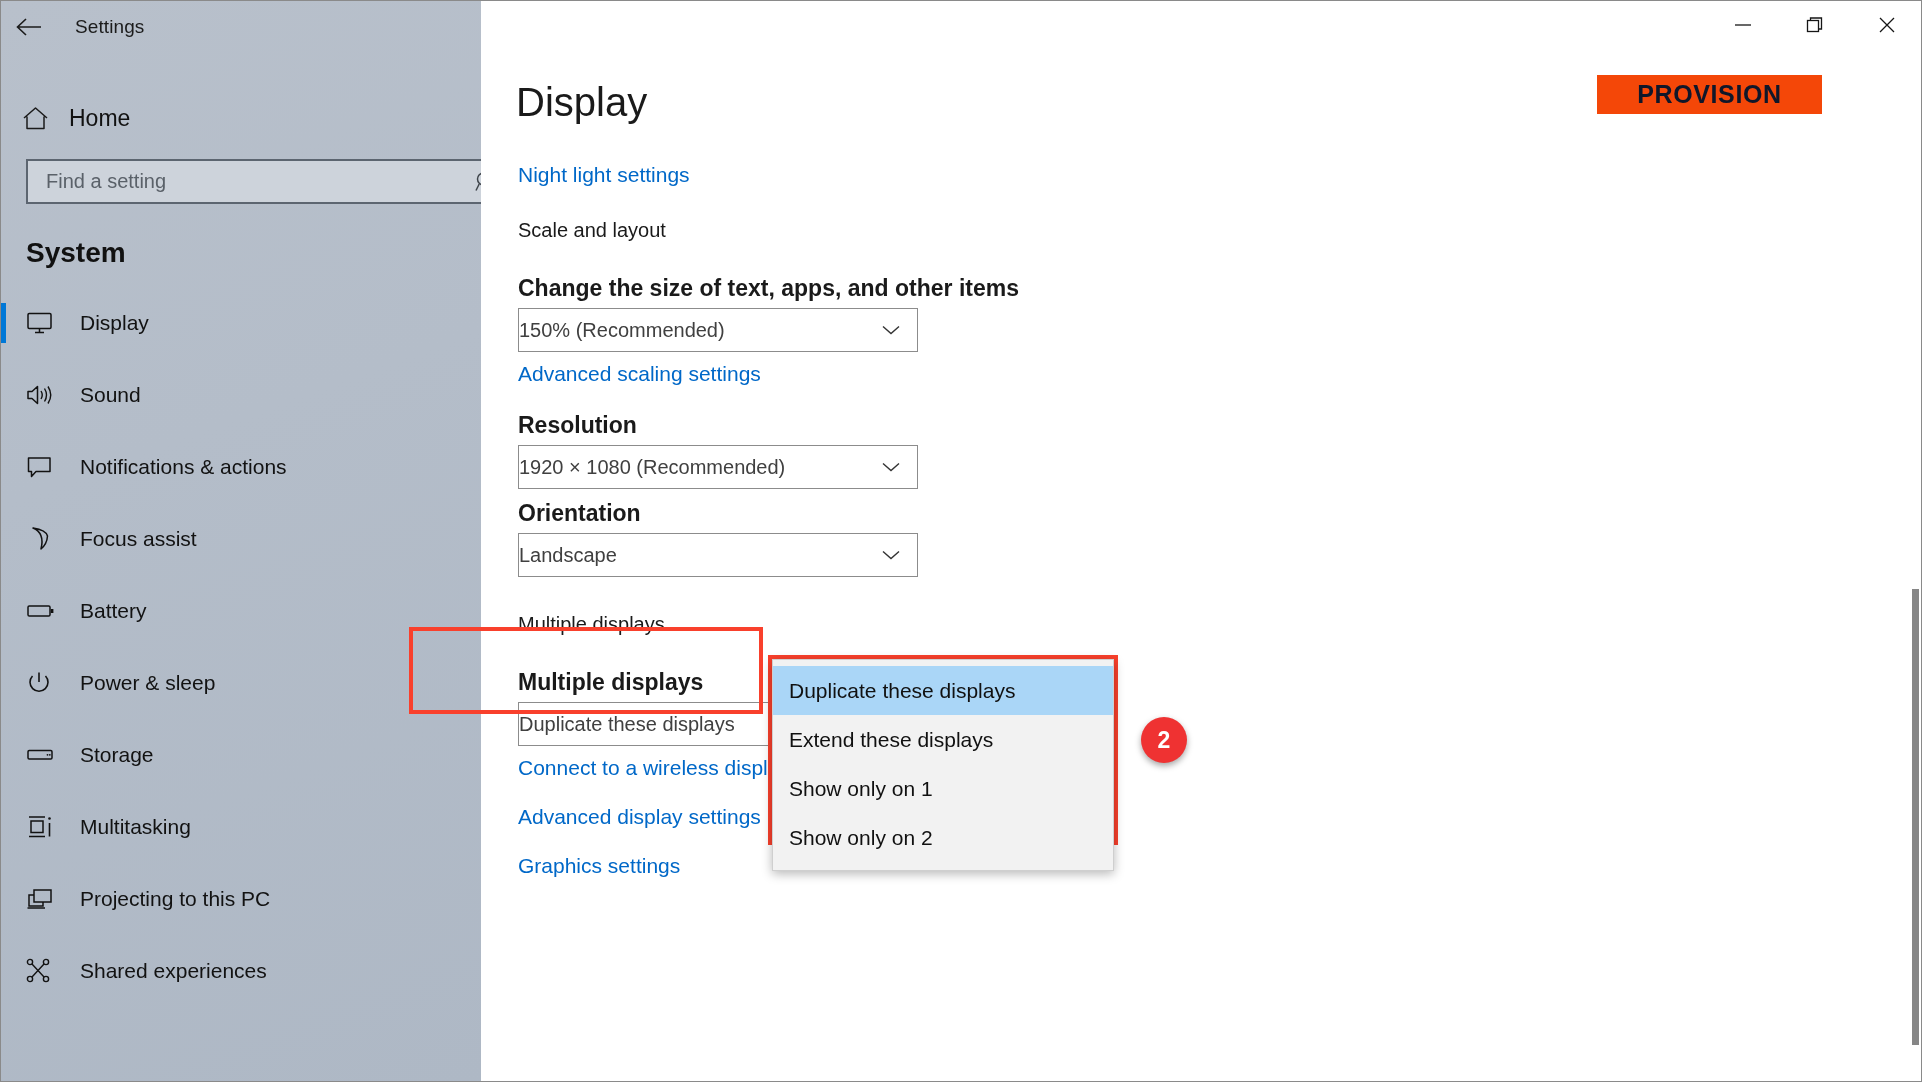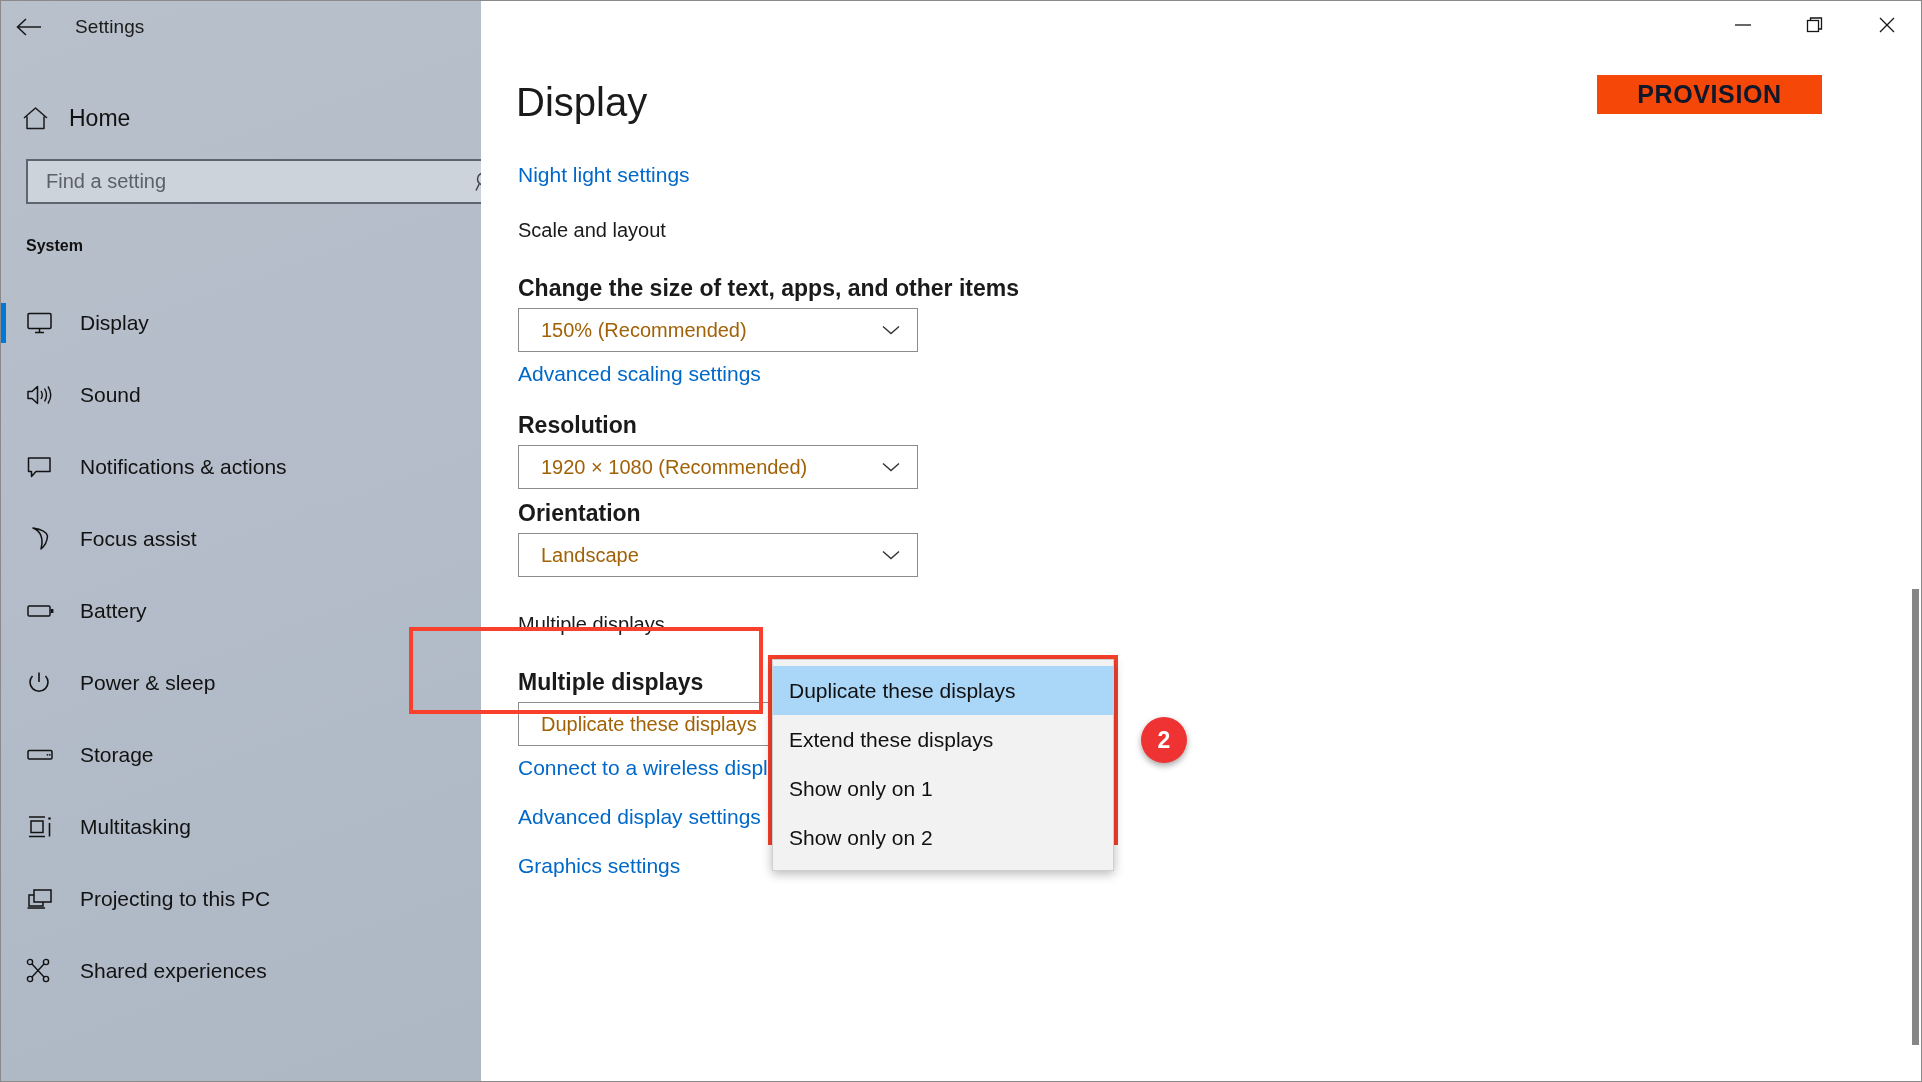--- a/index.html
+++ b/index.html
@@ -64,21 +64,21 @@
     padding: 0 12px 0 18px;
   }
   .search-input::placeholder { color: #5a6169; opacity: 1; }
   .search-icon {
     width: 46px; display: flex; align-items: center; justify-content: center;
     color: #3d4349;
   }
 
   .section-title {
     position: absolute; left: 25px; top: 236px;
-    font-size: 16px; font-weight: bold; color: #111;
+    font-size: 28px; font-weight: bold; color: #111;
   }
 
   .navlist { position: absolute; left: 0; top: 286px; width: 480px; }
   .nav-item {
     position: relative;
     height: 72px;
     display: flex; align-items: center;
     padding-left: 25px;
   }
   .nav-item.selected::before {
@@ -128,22 +128,21 @@
   }
 
   .h2 { font-size: 20px; font-weight: 400; color: #1a1a1a; }
   .lbl { font-size: 23px; color: #1a1a1a; font-weight: bold; }
 
   .combo {
     width: 400px; height: 44px;
     border: 1px solid #8c8c8c;
     background: #ffffff;
     display: flex; align-items: center;
-    padding-left: 22px;
-    font-size: 20px; color: #a16207;
+    font-size: 20px; color: #404040;
     position: relative;
   }
   .combo .chev {
     position: absolute; right: 16px; top: 0; bottom: 0;
     display: flex; align-items: center; color: #333;
   }
 
   
   .hl-box {
     position: absolute;

